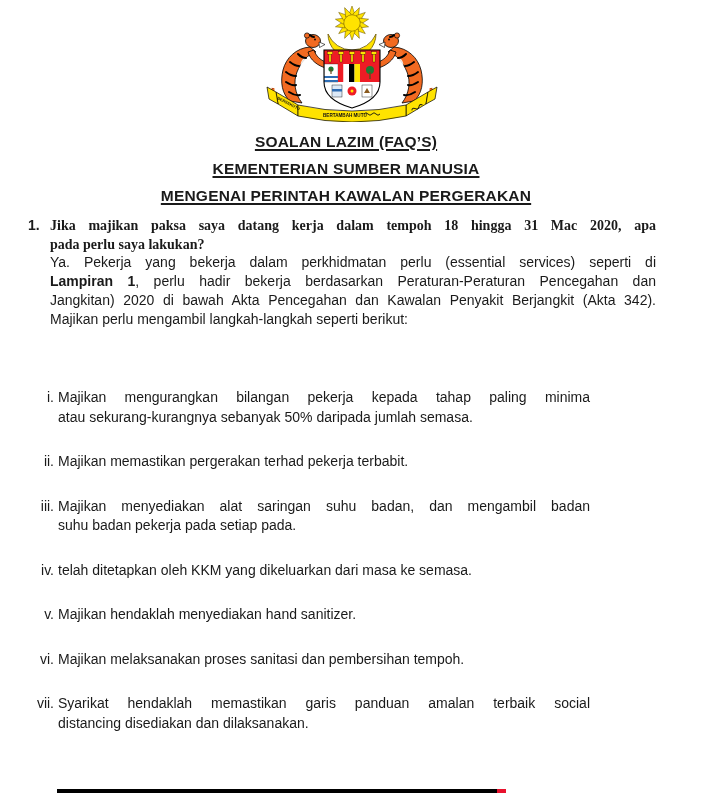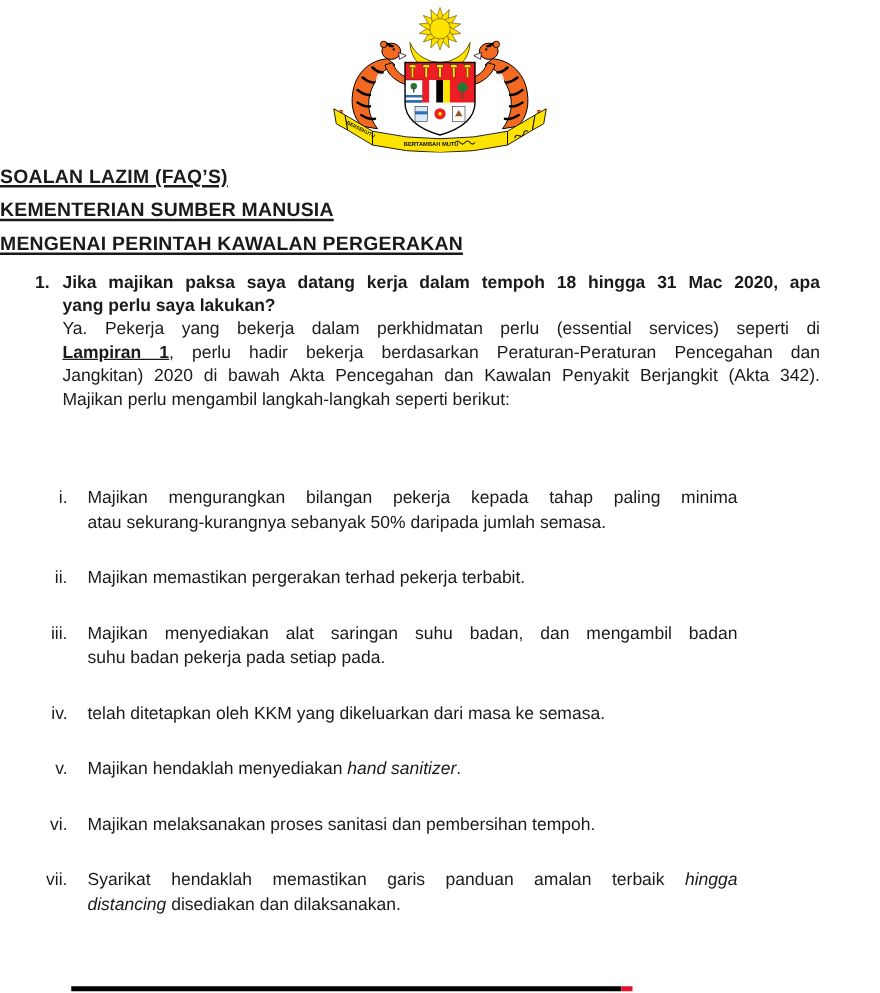--- a/index.html
+++ b/index.html
@@ -16,41 +16,41 @@
   .page{
     position:relative;width:704px;height:794px;background:#fff;overflow:hidden;
     font-family:"Liberation Sans",sans-serif;color:var(--ink);font-size:14px;
   }
   
   .crest{position:absolute;left:240px;top:4px;width:224px;height:118px;}
   .crest svg{display:block;width:100%;height:100%;}
   .crest text{font-family:"Liberation Sans",sans-serif;font-weight:bold;fill:#111;}
   
   .title-block{
-    position:absolute;top:128px;left:0;width:692px;
+    position:absolute;top:128px;left:0;width:692px;text-align:center;
     font-weight:bold;font-size:15.5px;line-height:27px;letter-spacing:.2px;
   }
   .title-block .u{text-decoration:underline;text-decoration-thickness:1.5px;text-underline-offset:2px;}
   
   .jblock .line{text-align:justify;text-align-last:justify;}
   .jblock .line:last-child{text-align-last:left;}
   .b{font-weight:bold;}
-  .i{font-style:italic;}
-  .u{text-decoration:underline;}
+  .i{}
+  .u{}
   
   .question{position:absolute;top:216px;left:28px;width:628px;display:flex;font-weight:bold;line-height:19px;}
   .q-num{width:22px;flex:none;}
-  .q-text{flex:1;}
+  .q-text{flex:1;font-family:Liberation Serif, serif;}
   
   .answer{position:absolute;top:253px;left:50px;width:606px;line-height:19px;}
   
   .list{position:absolute;top:388px;left:30px;width:560px;}
   .list-item{display:flex;margin-bottom:25px;line-height:19.5px;}
   .marker{width:24px;flex:none;text-align:right;}
-  .item-text{flex:1;margin-left:16px;}
+  .item-text{flex:1;margin-left:4px;}
   
   .rule-black{position:absolute;left:57px;top:789px;width:440px;height:4px;background:var(--rule-black);}
   .rule-red{position:absolute;left:497px;top:789px;width:9px;height:4px;background:var(--rule-red);}
 </style>
 </head>
 <body>
 
 <div class="page">
 
   <div class="crest">
@@ -171,21 +171,21 @@
   <div class="title-block">
     <div><span class="u">SOALAN LAZIM (FAQ’S)</span></div>
     <div><span class="u">KEMENTERIAN SUMBER MANUSIA</span></div>
     <div><span class="u">MENGENAI PERINTAH KAWALAN PERGERAKAN</span></div>
   </div>
 
   <div class="question">
     <div class="q-num">1.</div>
     <div class="q-text jblock">
         <div class="line"><span>Jika majikan paksa saya datang kerja dalam tempoh 18 hingga 31 Mac 2020, apa</span></div>
-        <div class="line"><span>yang perlu saya lakukan?</span></div>
+        <div class="line"><span>pada perlu saya lakukan?</span></div>
       </div>
   </div>
 
   <div class="answer jblock">
       <div class="line"><span>Ya. Pekerja yang bekerja dalam perkhidmatan perlu (essential services) seperti di</span></div>
       <div class="line"><span class="b u">Lampiran 1</span><span>, perlu hadir bekerja berdasarkan Peraturan-Peraturan Pencegahan dan</span></div>
       <div class="line"><span>Jangkitan) 2020 di bawah Akta Pencegahan dan Kawalan Penyakit Berjangkit (Akta 342).</span></div>
       <div class="line"><span>Majikan perlu mengambil langkah-langkah seperti berikut:</span></div>
     </div>
 
@@ -224,21 +224,21 @@
     </div>
     <div class="list-item">
       <div class="marker">vi.</div>
       <div class="item-text jblock">
           <div class="line"><span>Majikan melaksanakan proses sanitasi dan pembersihan tempoh.</span></div>
         </div>
     </div>
     <div class="list-item">
       <div class="marker">vii.</div>
       <div class="item-text jblock">
-          <div class="line"><span>Syarikat hendaklah memastikan garis panduan amalan terbaik </span><span class="i">hingga</span></div>
+          <div class="line"><span>Syarikat hendaklah memastikan garis panduan amalan terbaik </span><span class="i">social</span></div>
           <div class="line"><span class="i">distancing</span><span> disediakan dan dilaksanakan.</span></div>
         </div>
     </div>
   </div>
 
   <div class="rule-black"></div>
   <div class="rule-red"></div>
 
 </div>
 

